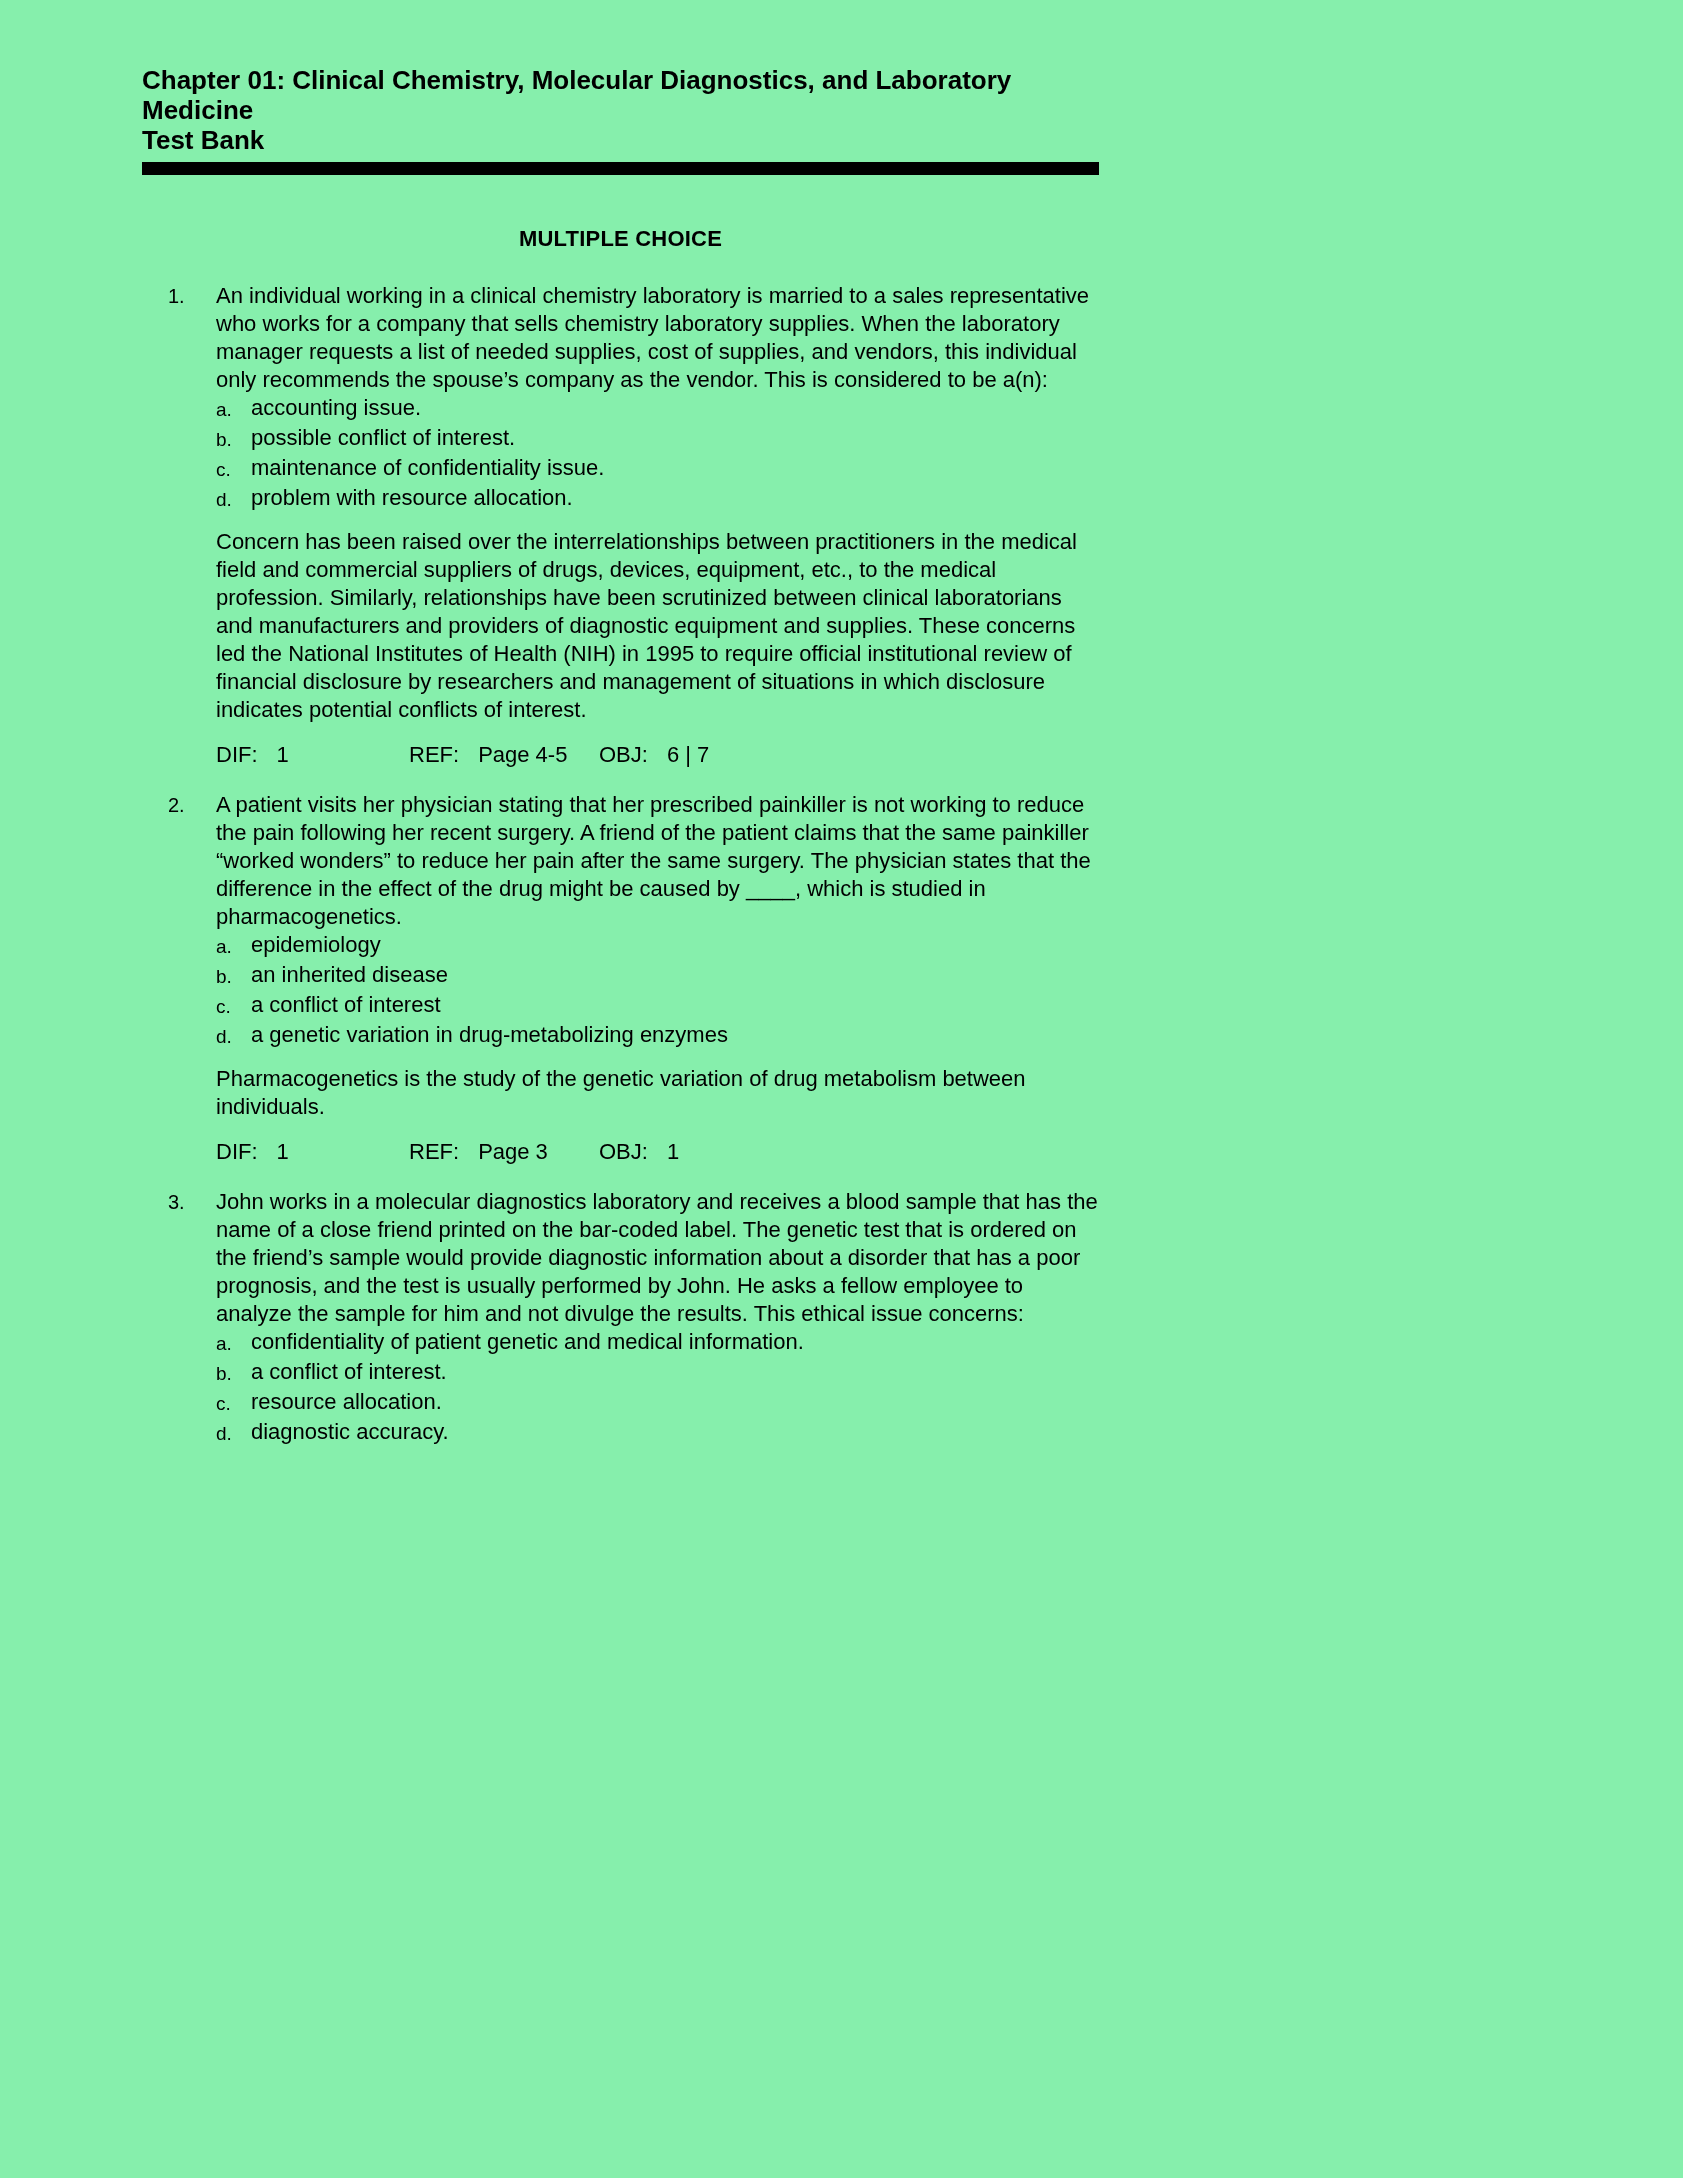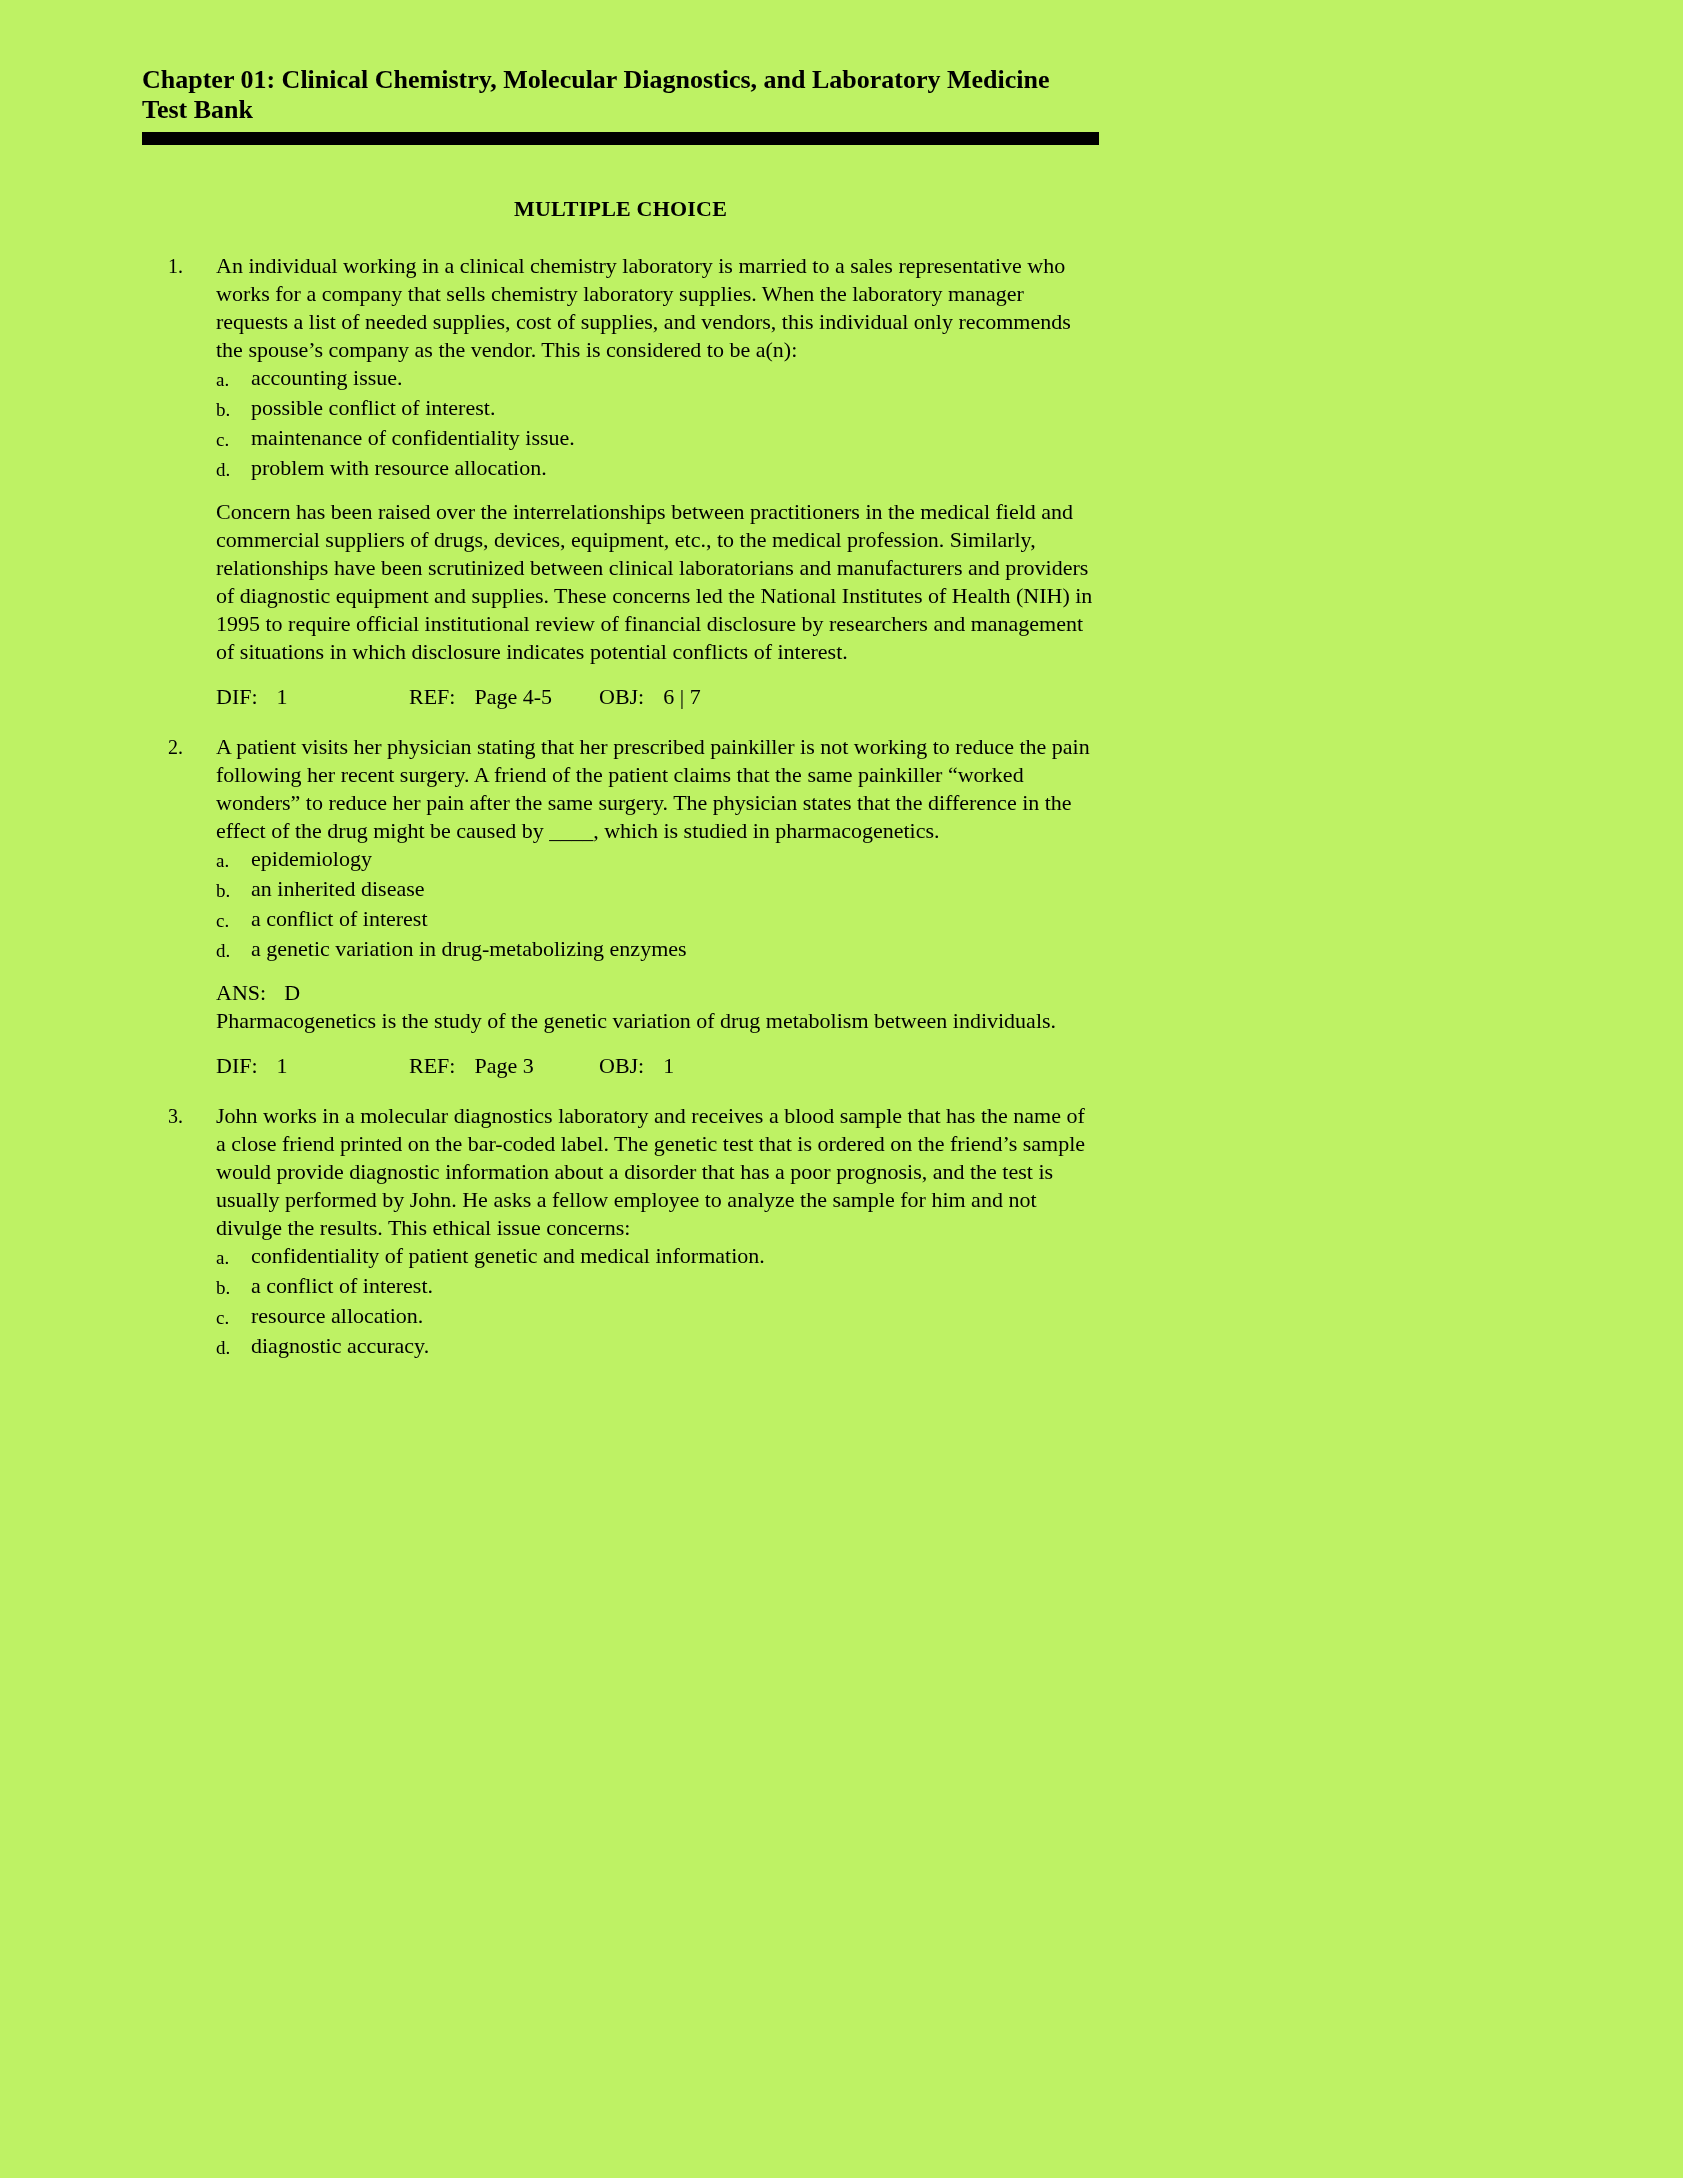--- a/index.html
+++ b/index.html
@@ -1,23 +1,23 @@
 <!DOCTYPE html>
 <html><head>
 <meta charset="utf-8">
 <style>
   * { margin: 0; padding: 0; box-sizing: border-box; }
   html, body { background: #ffffff; }
   .page {
     position: relative;
     width: 1683px;
     height: 2178px;
-    background: #bef264;
+    background: #86efac;
     color: #000000;
-    font-family: Liberation Serif, serif;
+    font-family: Liberation Sans, sans-serif;
     overflow: hidden;
   }
   .content {
     padding: 65px 0 0 142px;
     width: 1099px; 
   }
   .inner { width: 957px; }
 
   .doc-title {
     font-size: 26px;
@@ -148,23 +148,20 @@
               <div class="opt">
                 <span class="opt-letter">c.</span>
                 <span class="opt-text">a conflict of interest</span>
               </div>
               <div class="opt">
                 <span class="opt-letter">d.</span>
                 <span class="opt-text">a genetic variation in drug-metabolizing enzymes</span>
               </div>
             </div>
             <div class="answer-block">
-              <div class="ans-line">
-                <span class="ans-label">ANS:</span><span class="ans-value">D</span>
-              </div>
               <div class="feedback">Pharmacogenetics is the study of the genetic variation of drug metabolism between individuals.</div>
             </div>
             <div class="meta-row">
               <span class="meta-col dif">
                 <span>DIF:</span><span class="meta-val">1</span>
               </span>
               <span class="meta-col ref">
                 <span>REF:</span><span class="meta-val">Page 3</span>
               </span>
               <span class="meta-col obj">

